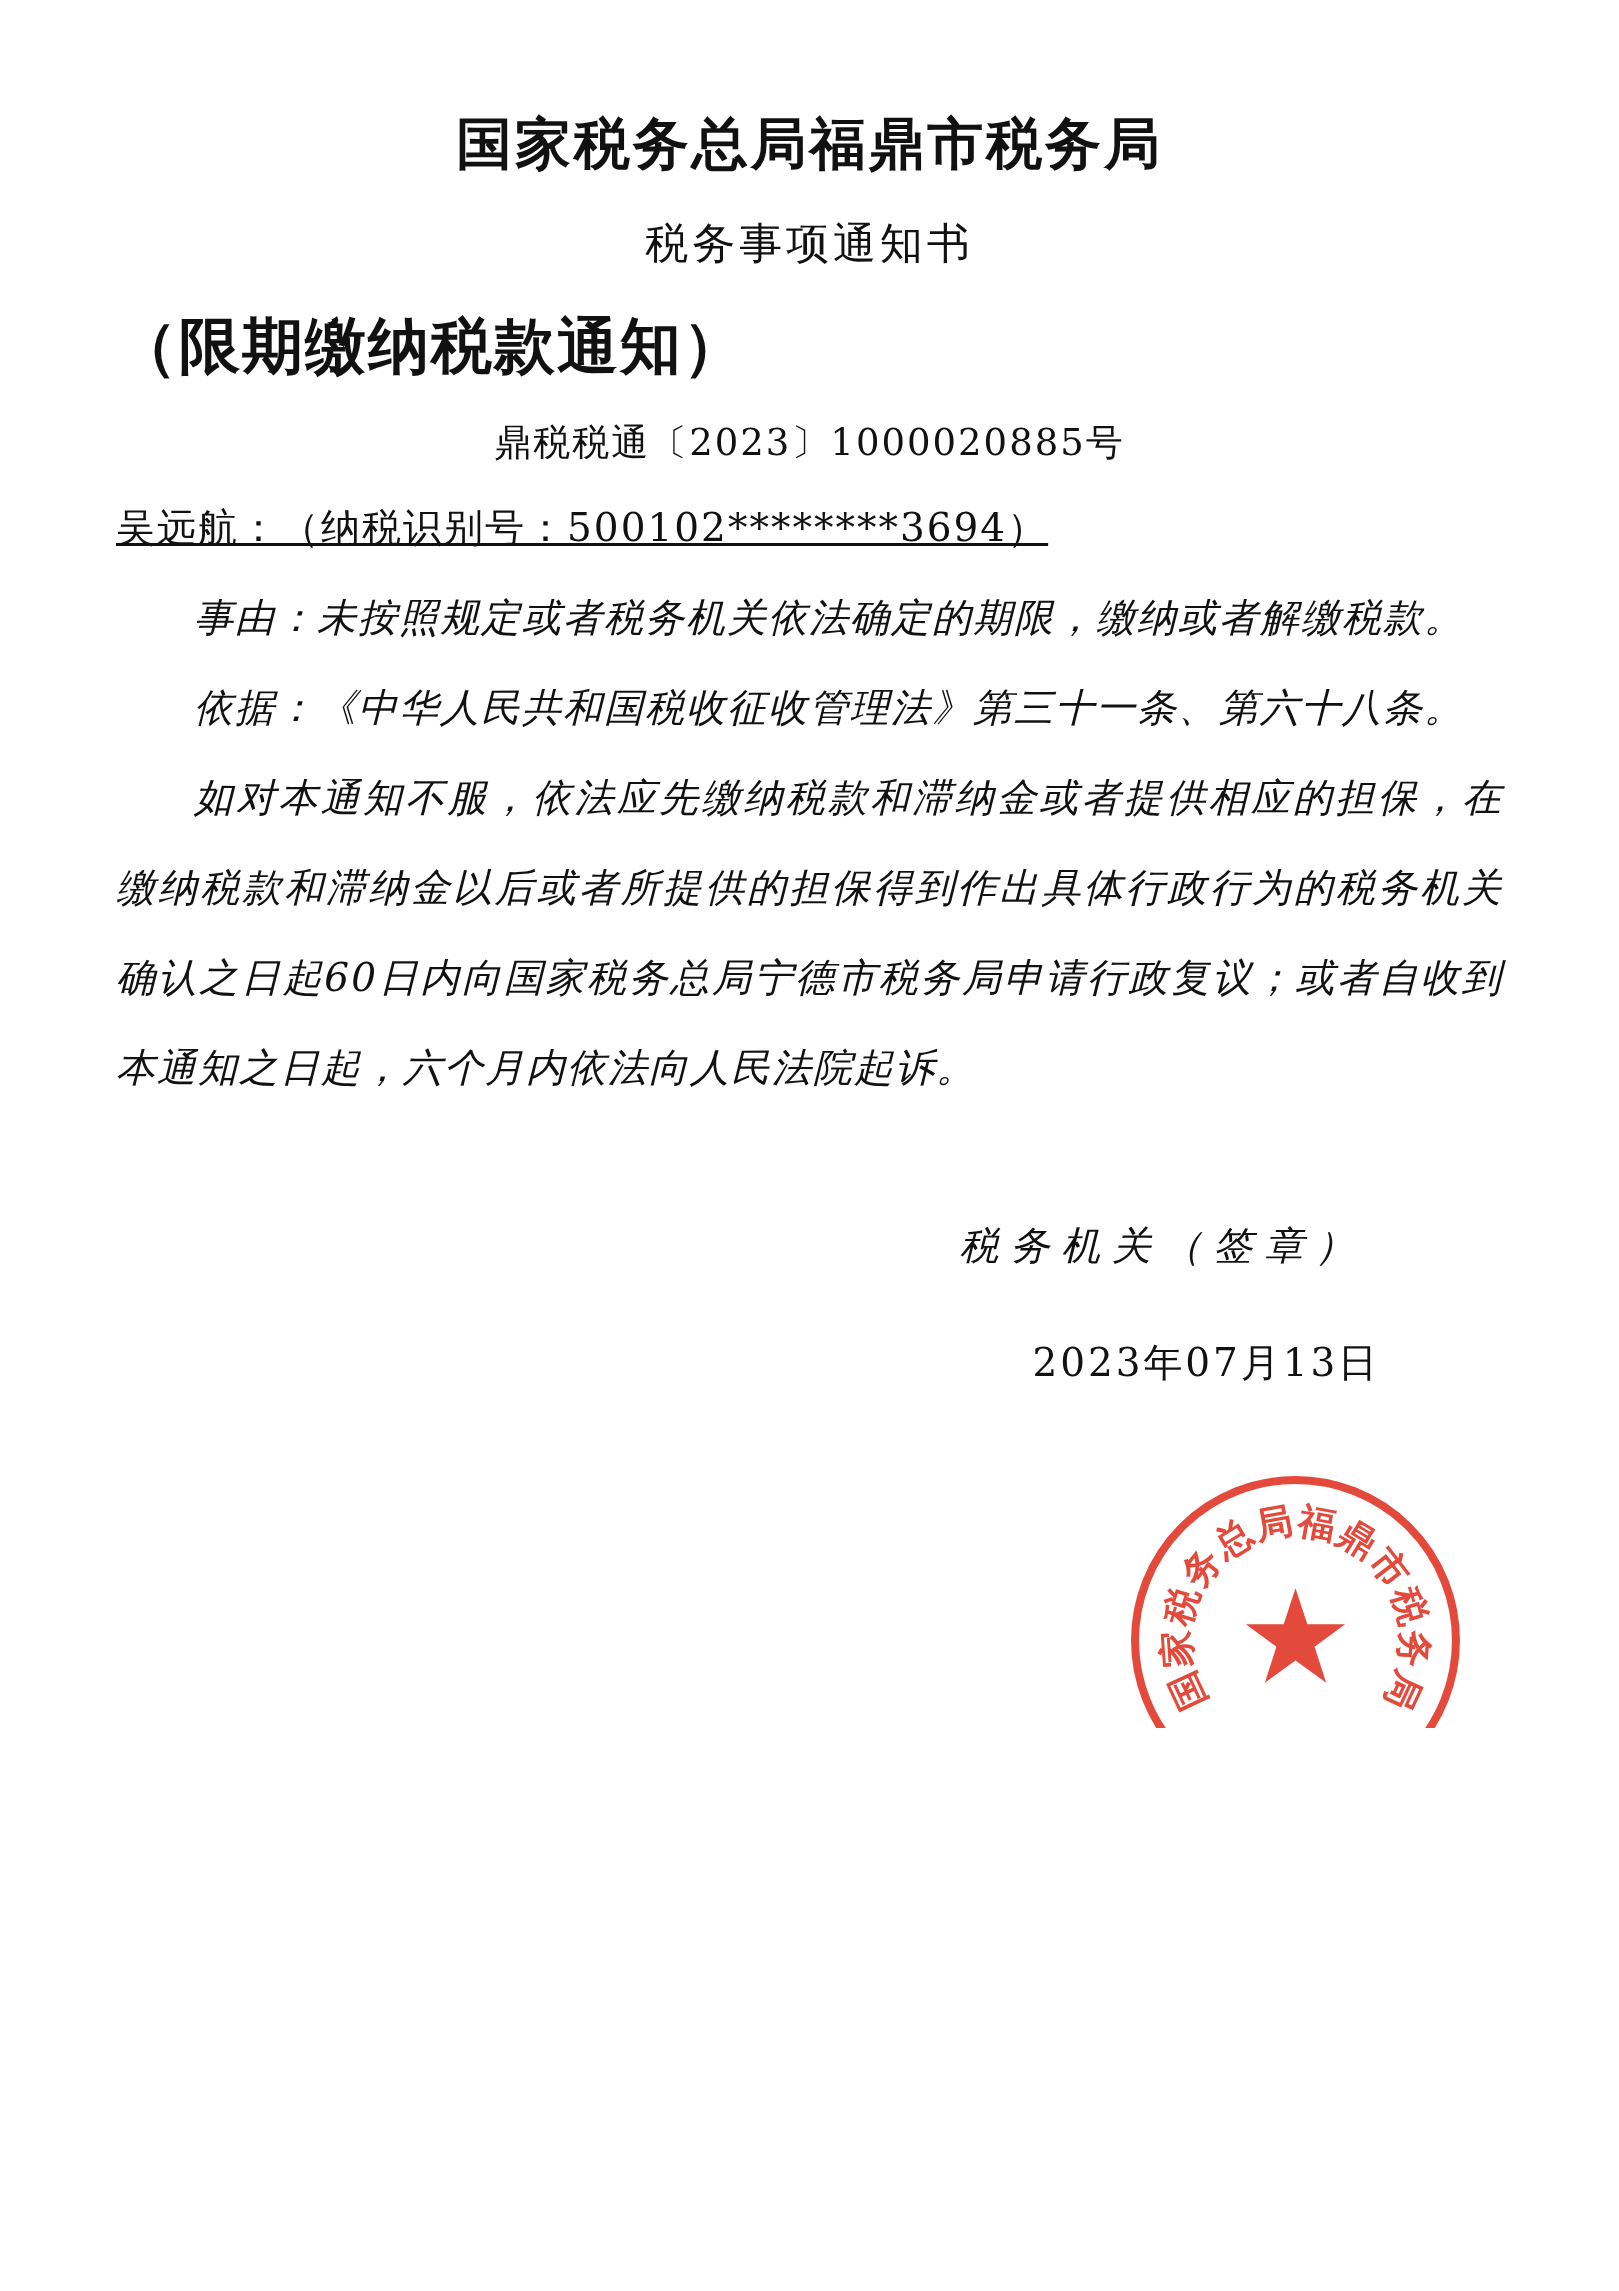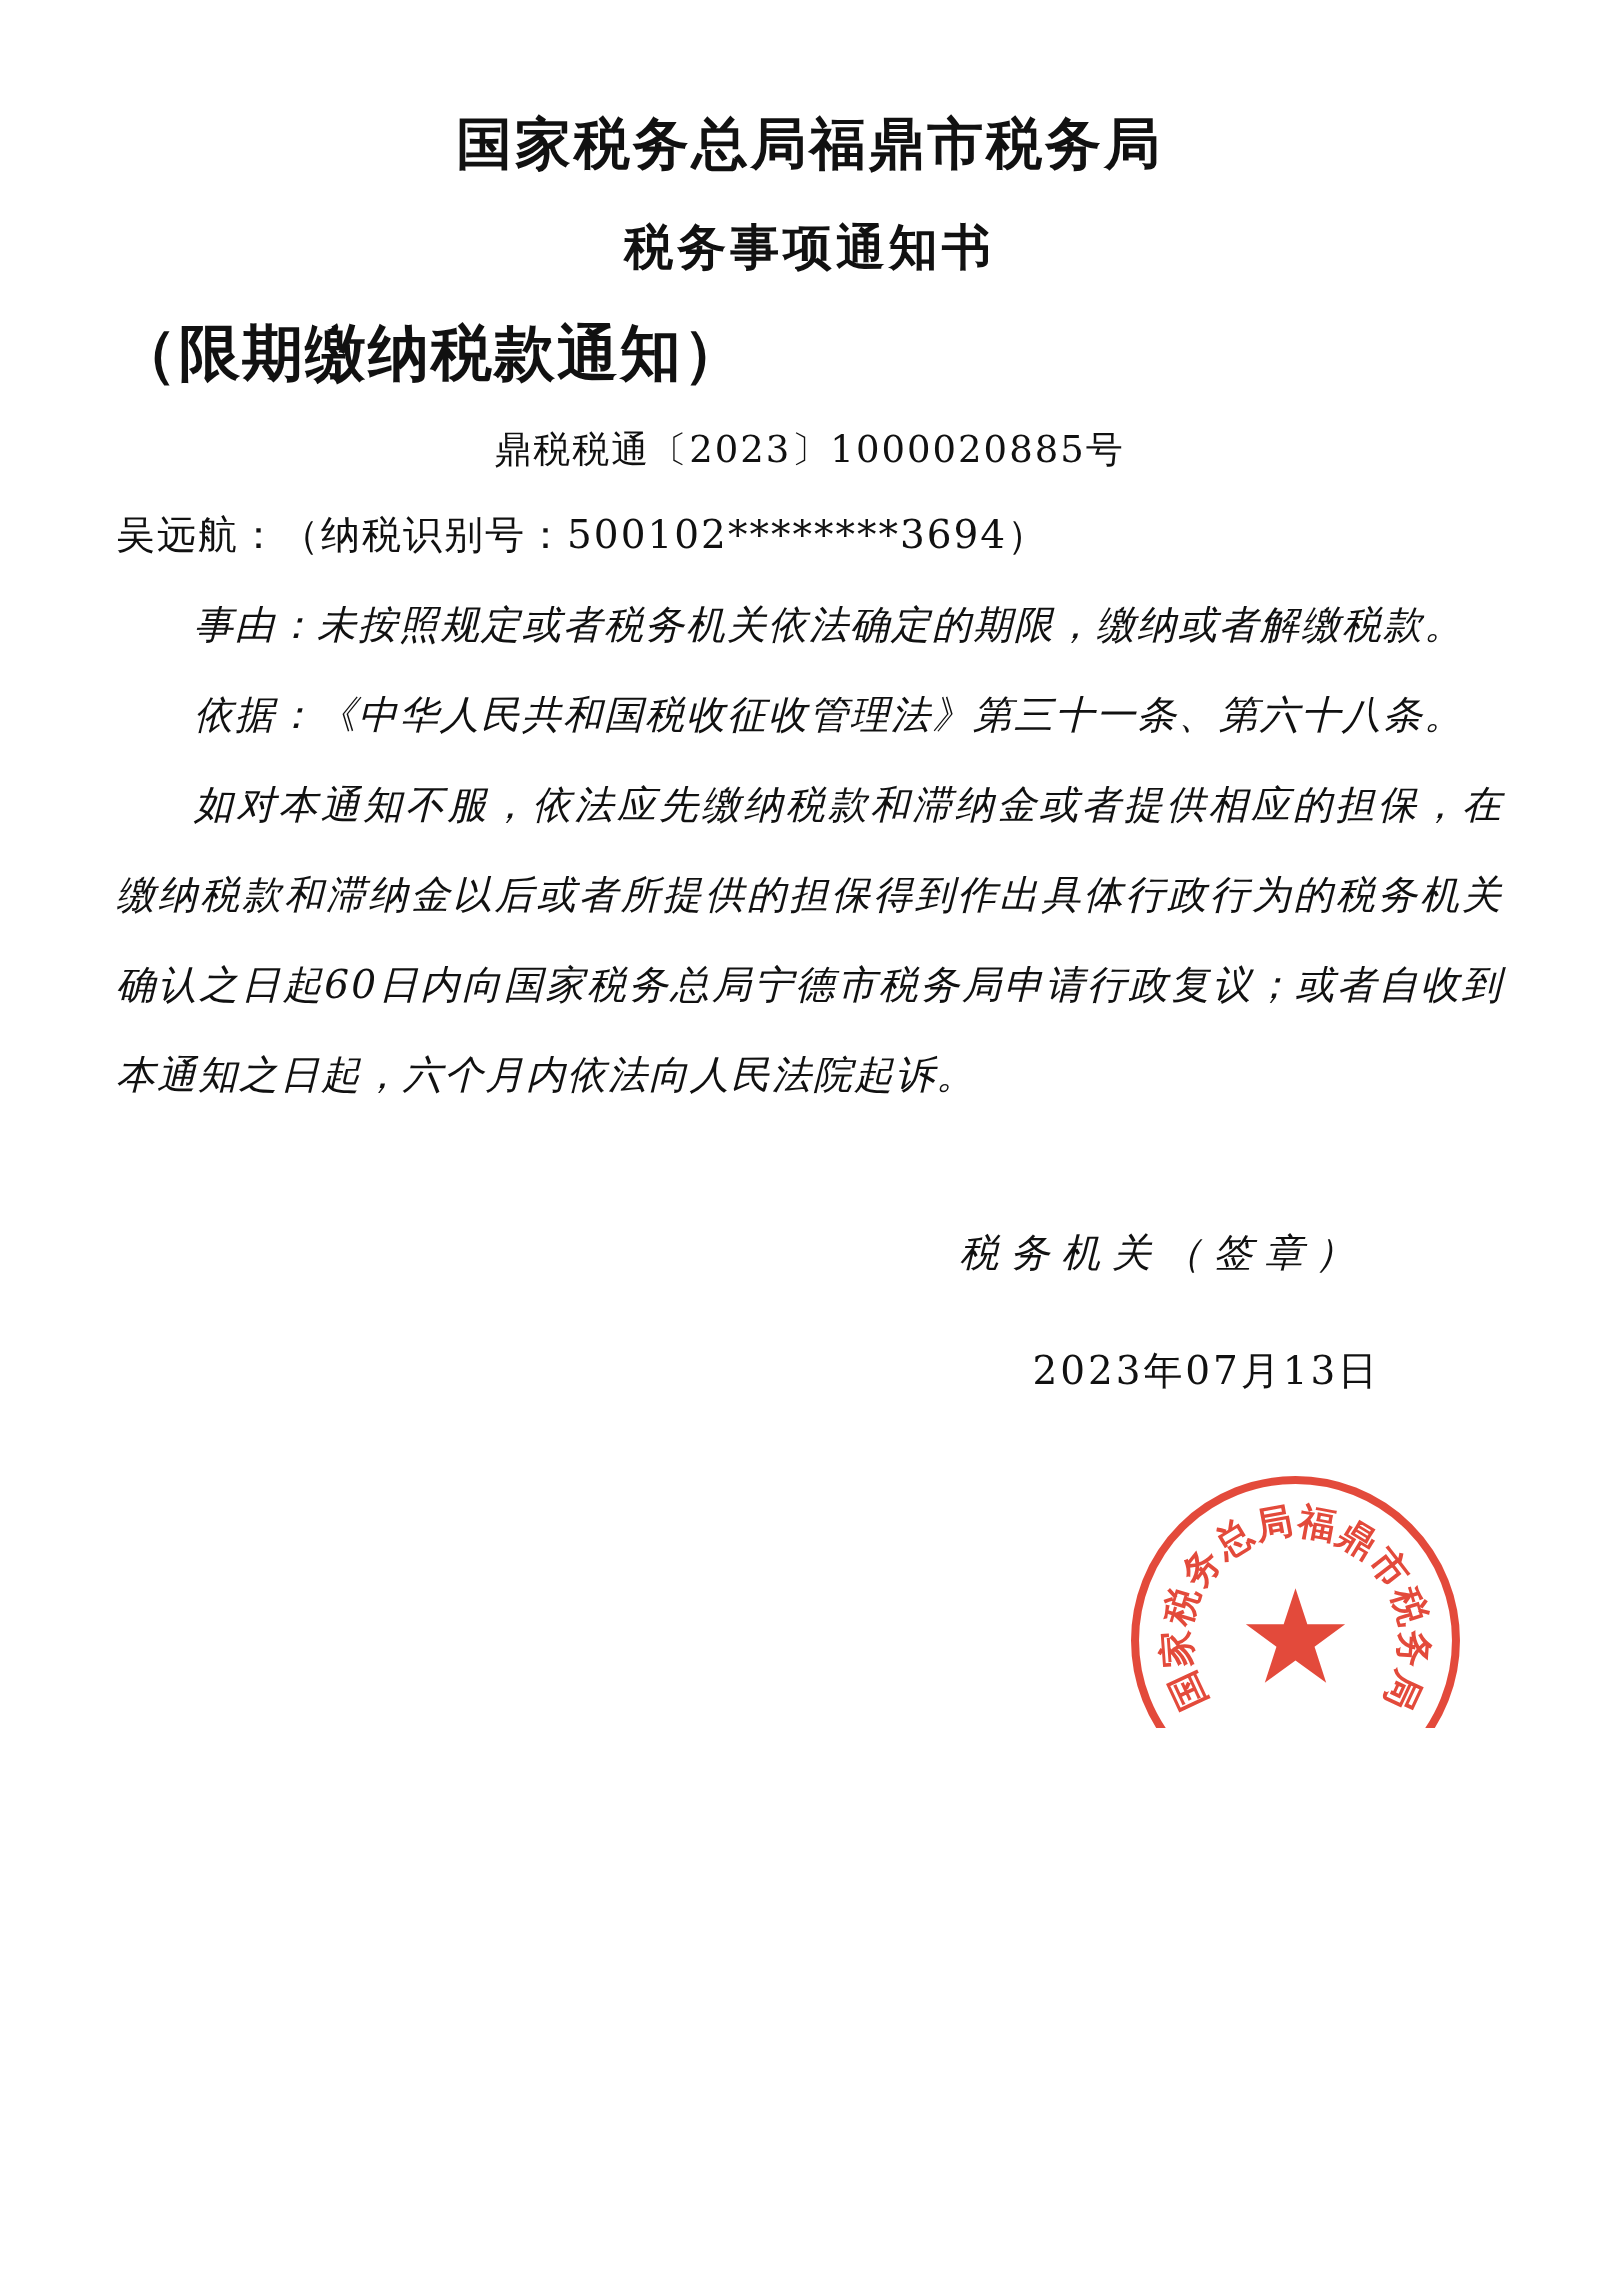--- a/index.html
+++ b/index.html
@@ -23,22 +23,22 @@
     margin: 0;
     text-align: center;
     font-size: 56px;
     font-weight: bold;
     letter-spacing: 2.9px;
     line-height: 1.2;
   }
   .title-doc-type {
     margin: 41px 0 0 0;
     text-align: center;
-    font-size: 49px;
-    font-weight: bold;
+    font-size: 43px;
+    font-weight: normal;
     letter-spacing: 3.9px;
     line-height: 1.2;
   }
   .title-subject {
     margin: 39px 0 0 0;
     font-size: 61px;
     font-weight: bold;
     letter-spacing: 2px;
     line-height: 1.2;
   }
@@ -47,20 +47,21 @@
     text-align: center;
     font-size: 37px;
     letter-spacing: 2px;
     line-height: 1.3;
   }
   .recipient {
     margin-top: 15.7px;
     font-size: 39px;
     letter-spacing: 2px;
     line-height: 90px;
+    text-decoration: underline;
   }
   .body-para {
     margin: 0;
     font-size: 39px;
     letter-spacing: 2px;
     line-height: 90px;
     text-align: justify;
     text-indent: 2em;
     font-style: italic;
   }

